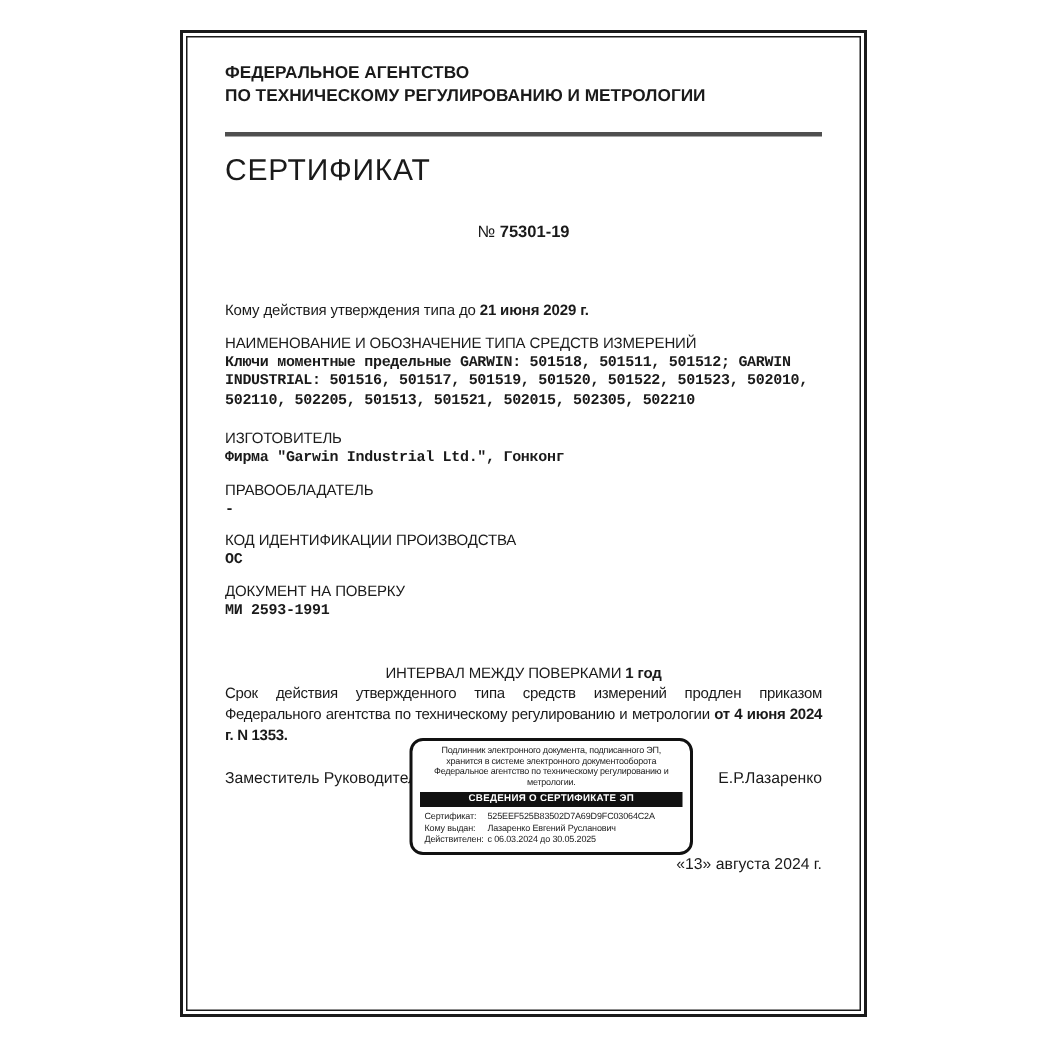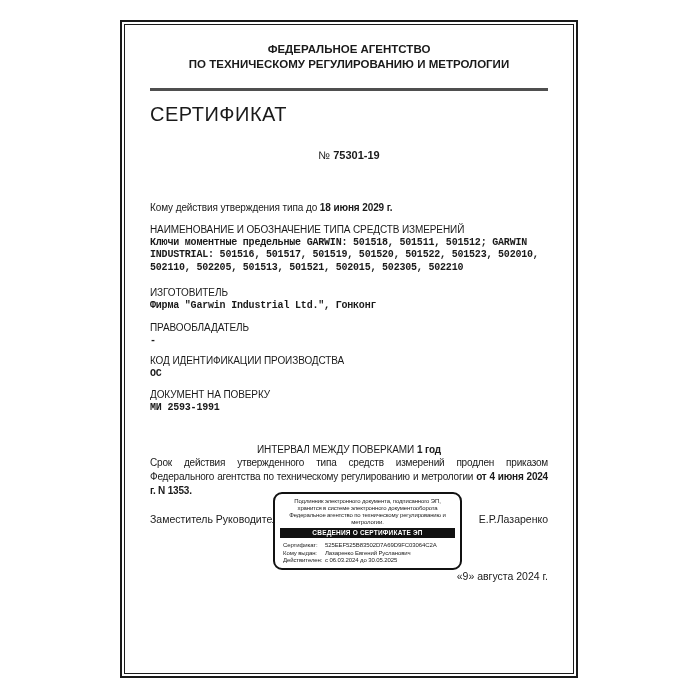--- a/index.html
+++ b/index.html
@@ -12,21 +12,21 @@
     position:absolute; left:120px; top:20px; width:458px; height:658px;
     border:2px solid #1a1a1a; padding:2px;
   }
   .cert-inner {
     position:relative; width:100%; height:100%;
     border:1px solid #1a1a1a;
   }
 
   .abs { position:absolute; left:25px; right:25px; }
 
-  .agency-header { top:17px; text-align:center; font-weight:bold; font-size:11.5px; line-height:15px; }
+  .agency-header { top:17px; text-align:left; font-weight:bold; font-size:11.5px; line-height:15px; }
   .header-rule  { top:63px; height:3px; background:#4f4f4f; }
 
   .cert-title    { top:76px; text-align:left; font-weight:normal; font-size:20px; line-height:26px; letter-spacing:0.5px; }
   .cert-subtitle { top:107px; text-align:center; font-size:12px; line-height:14px; }
   .cert-number   { top:124px; text-align:center; font-size:11px; line-height:13px; }
   .cert-number b { font-weight:bold; }
 
   .body-line { font-size:10px; line-height:12.5px; letter-spacing:-0.1px; }
   .validity  { top:177px; }
 
@@ -72,21 +72,21 @@
       <div class="abs agency-header">
         <div>ФЕДЕРАЛЬНОЕ АГЕНТСТВО</div>
         <div>ПО ТЕХНИЧЕСКОМУ РЕГУЛИРОВАНИЮ И МЕТРОЛОГИИ</div>
       </div>
 
       <div class="abs header-rule"></div>
 
       <div class="abs cert-title">СЕРТИФИКАТ</div>
       <div class="abs cert-number"><span>№ </span><b>75301-19</b></div>
 
-      <div class="abs body-line validity"><span>Кому действия утверждения типа до </span><b>18 июня 2029 г.</b></div>
+      <div class="abs body-line validity"><span>Кому действия утверждения типа до </span><b>21 июня 2029 г.</b></div>
 
       <div class="abs field f-si">
         <div class="field-label">НАИМЕНОВАНИЕ И ОБОЗНАЧЕНИЕ ТИПА СРЕДСТВ ИЗМЕРЕНИЙ</div>
         <div class="field-value">Ключи моментные предельные GARWIN: 501518, 501511, 501512; GARWIN INDUSTRIAL: 501516, 501517, 501519, 501520, 501522, 501523, 502010, 502110, 502205, 501513, 501521, 502015, 502305, 502210</div>
       </div>
 
       <div class="abs field f-manu">
         <div class="field-label">ИЗГОТОВИТЕЛЬ</div>
         <div class="field-value">Фирма "Garwin Industrial Ltd.", Гонконг</div>
       </div>
@@ -121,17 +121,17 @@
           <div>метрологии.</div>
         </div>
         <div class="stamp-bar">СВЕДЕНИЯ О СЕРТИФИКАТЕ ЭП</div>
         <div class="stamp-rows">
           <div><span class="stamp-row-label">Сертификат:</span><span>525EEF525B83502D7A69D9FC03064C2A</span></div>
           <div><span class="stamp-row-label">Кому выдан:</span><span>Лазаренко Евгений Русланович</span></div>
           <div><span class="stamp-row-label">Действителен:</span><span>с 06.03.2024 до 30.05.2025</span></div>
         </div>
       </div>
 
-      <div class="abs issue-date">«9» августа 2024 г.</div>
+      <div class="abs issue-date">«13» августа 2024 г.</div>
 
     </div>
   </div>
 </div>
 
 </body></html>

